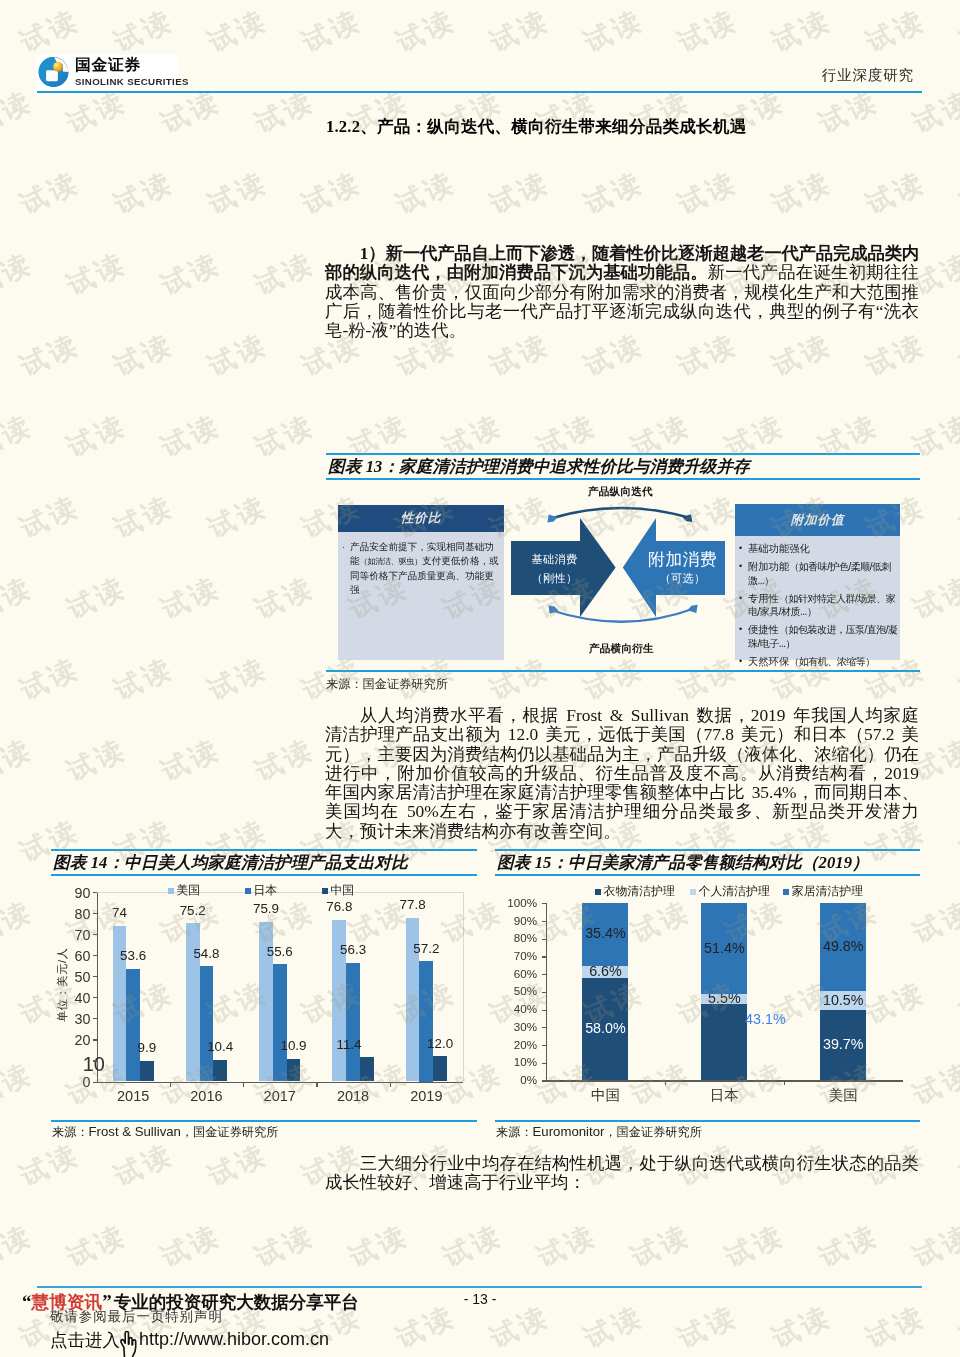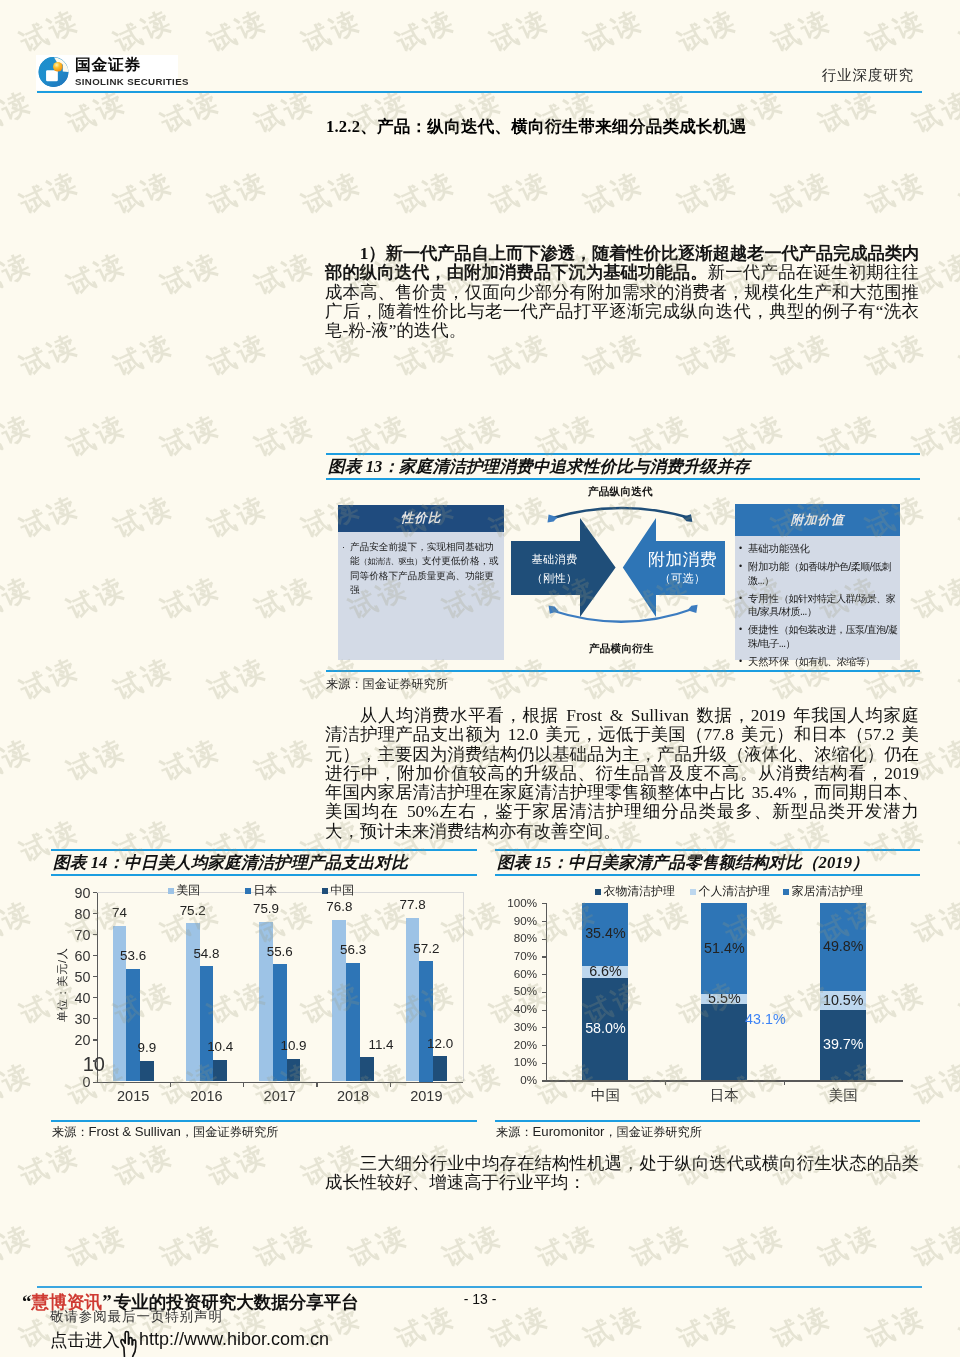--- a/index.html
+++ b/index.html
@@ -451,21 +451,21 @@
     <div class="blab" style="left:331.05px;top:942.39px;width:44px;font-size:13.4px;color:#222;">56.3</div>
     <div class="bar" style="left:419.47px;top:961.00px;width:13.75px;height:120.50px;background:#2E75B6;"></div>
     <div class="blab" style="left:404.35px;top:940.50px;width:44px;font-size:13.4px;color:#222;">57.2</div>
     <div class="bar" style="left:140.03px;top:1060.64px;width:13.75px;height:20.86px;background:#1F4E79;"></div>
     <div class="blab" style="left:124.90px;top:1040.14px;width:44px;font-size:13.4px;color:#222;">9.9</div>
     <div class="bar" style="left:213.32px;top:1059.59px;width:13.75px;height:21.91px;background:#1F4E79;"></div>
     <div class="blab" style="left:198.20px;top:1039.09px;width:44px;font-size:13.4px;color:#222;">10.4</div>
     <div class="bar" style="left:286.62px;top:1058.54px;width:13.75px;height:22.96px;background:#1F4E79;"></div>
     <div class="blab" style="left:271.50px;top:1038.04px;width:44px;font-size:13.4px;color:#222;">10.9</div>
     <div class="bar" style="left:359.93px;top:1057.48px;width:13.75px;height:24.02px;background:#1F4E79;"></div>
-    <div class="blab" style="left:359px;top:1036.98px;width:44px;font-size:13.4px;color:#222;">11.4</div>
+    <div class="blab" style="left:327px;top:1036.98px;width:44px;font-size:13.4px;color:#222;">11.4</div>
     <div class="bar" style="left:433.22px;top:1056.22px;width:13.75px;height:25.28px;background:#1F4E79;"></div>
     <div class="blab" style="left:418.10px;top:1035.72px;width:44px;font-size:13.4px;color:#222;">12.0</div>
     <div class="xlab" style="left:103.15px;top:1087.5px;width:60px;font-size:14.5px;">2015</div>
     <div class="axis" style="left:169.8px;top:1082.5px;width:1.2px;height:4px;"></div>
     <div class="xlab" style="left:176.45px;top:1087.5px;width:60px;font-size:14.5px;">2016</div>
     <div class="axis" style="left:243.1px;top:1082.5px;width:1.2px;height:4px;"></div>
     <div class="xlab" style="left:249.75px;top:1087.5px;width:60px;font-size:14.5px;">2017</div>
     <div class="axis" style="left:316.4px;top:1082.5px;width:1.2px;height:4px;"></div>
     <div class="xlab" style="left:323.05px;top:1087.5px;width:60px;font-size:14.5px;">2018</div>
     <div class="axis" style="left:389.7px;top:1082.5px;width:1.2px;height:4px;"></div>

